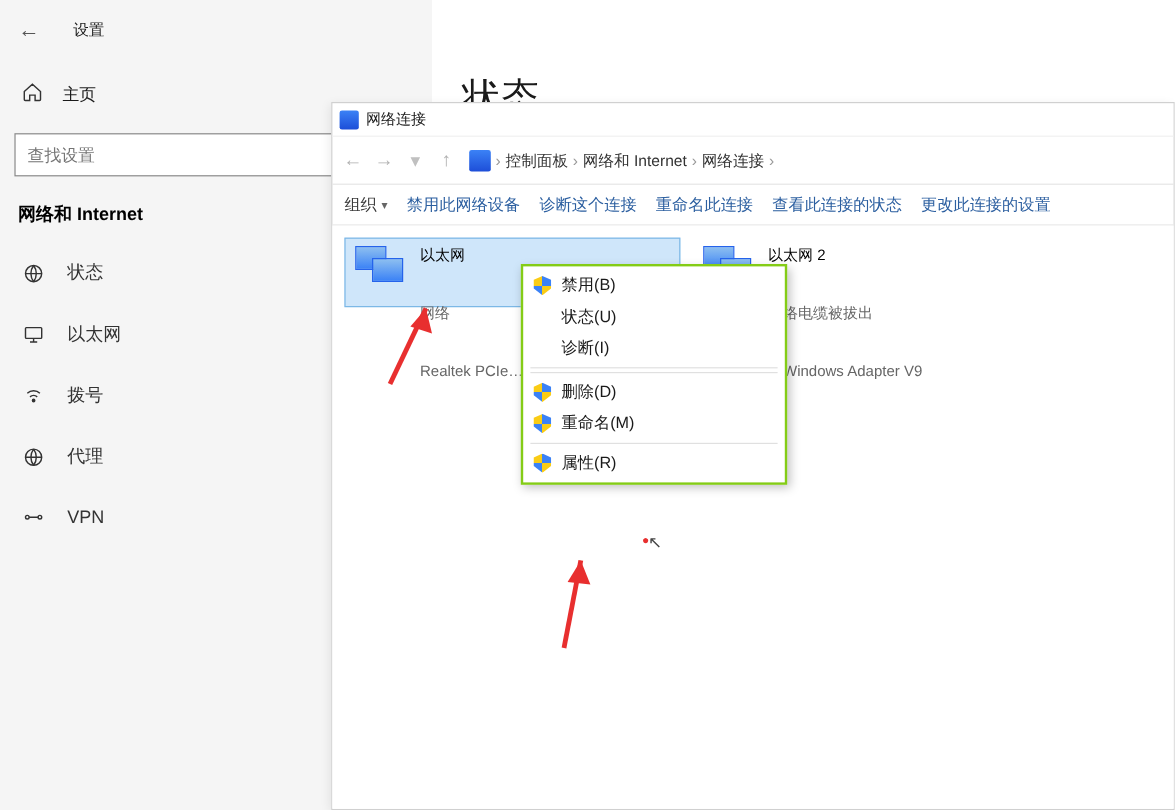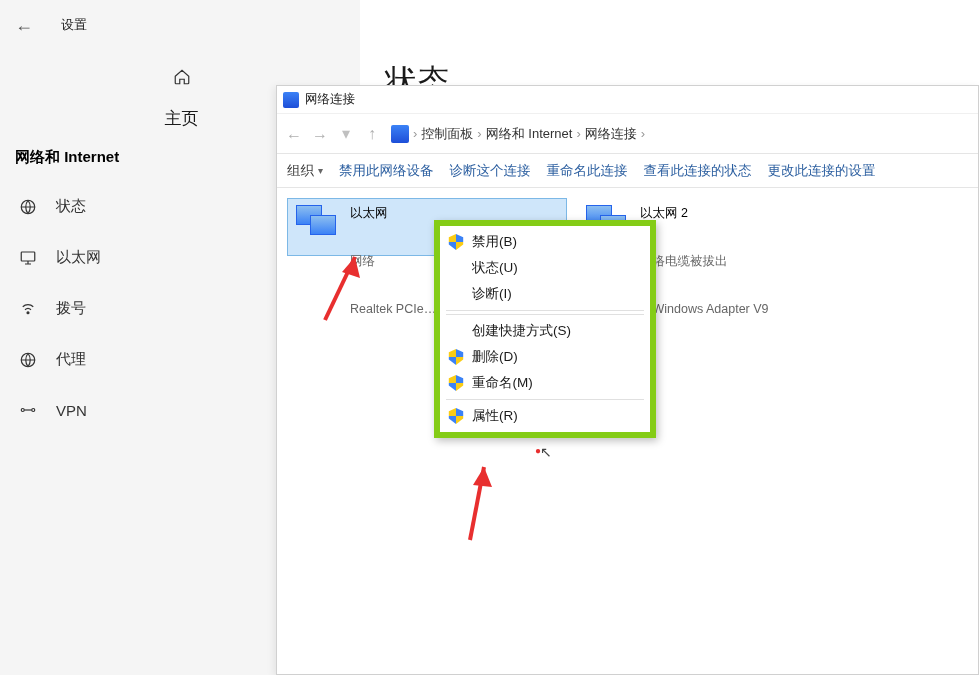--- a/index.html
+++ b/index.html
@@ -31,22 +31,21 @@
   .back-arrow {
     font-size: 18px;
     color: #555;
   }
 
   .settings-home-row {
     display: flex;
     align-items: center;
     gap: 16px;
     padding: 18px 15px 18px 18px;
-    font-size: 17px;
-    flex-direction: column;
+    font-size: 14px;
   }
   .icon-home svg { width: 18px; height: 18px; }
 
   .search-box {
     margin: 4px 12px 22px 12px;
     border: 1px solid #888;
     background: #fff;
     height: 36px;
     display: flex; align-items: center;
     padding: 0 10px;
@@ -177,21 +176,21 @@
   .adapter .lines .l1 { color:#000; }
   .adapter .lines .l2, .adapter .lines .l3 { color:#666;margin-top:31px; }
 
   
   .context-menu {
     position:absolute;
     left: 157px;
     top: 32px;
     width: 222px;
     background:#fff;
-    border: 6px solid #84cc16;
+    border: 2px solid #84cc16;
     box-shadow: 2px 3px 8px rgba(0,0,0,.25);
     padding: 3px 2px;
     font-size: 13.5px;
   }
   .cm-item {
     display:flex; align-items:center;
     height: 26px;
     padding-left: 6px;
     gap: 8px;
   }
@@ -240,20 +239,23 @@
 
   <div class="settings-home-row">
     <span class="icon-home">
       <svg viewBox="0 0 24 24" fill="none" stroke="#333" stroke-width="1.6">
           <path d="M3 11 12 3l9 8v9a1 1 0 0 1-1 1h-5v-6H9v6H4a1 1 0 0 1-1-1z"></path>
         </svg>
     </span>
     <span>主页</span>
   </div>
 
+  <div class="search-box">
+    <input type="text" placeholder="查找设置" style="">
+  </div>
 
   <div class="section-header">网络和 Internet</div>
 
   <div class="nav-item">
     <span class="icn">
       <svg viewBox="0 0 24 24" fill="none" stroke-width="1.6">
           <circle cx="12" cy="12" r="9"></circle>
           <path d="M3 12h18M12 3a15 15 0 0 1 0 18M12 3a15 15 0 0 0 0 18"></path>
         </svg>
     </span>
@@ -378,24 +380,20 @@
         <span class="sh"></span>
         <span>状态(U)</span>
       </div>
       <div class="cm-item">
         <span class="sh"></span>
         <span>诊断(I)</span>
       </div>
       <div class="cm-sep"></div>
       <div class="cm-sep"></div>
       <div class="cm-item">
-        <span class="sh"></span>
-        <span>创建快捷方式(S)</span>
-      </div>
-      <div class="cm-item">
         <span class="sh on"></span>
         <span>删除(D)</span>
       </div>
       <div class="cm-item">
         <span class="sh on"></span>
         <span>重命名(M)</span>
       </div>
       <div class="cm-sep"></div>
       <div class="cm-item">
         <span class="sh on"></span>

